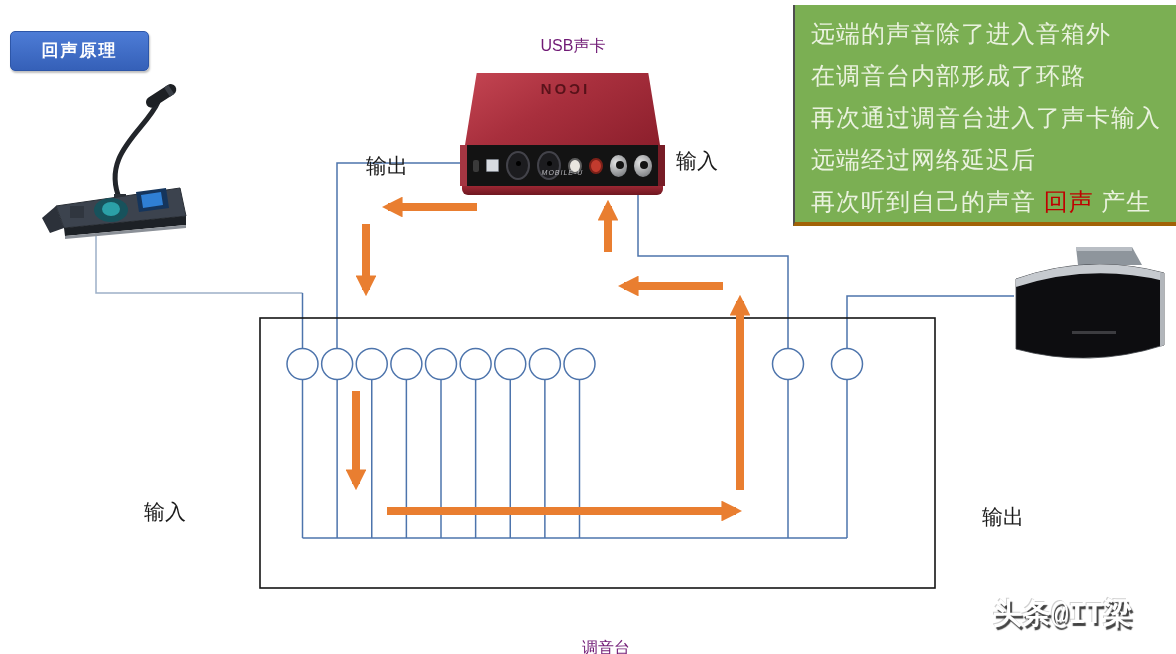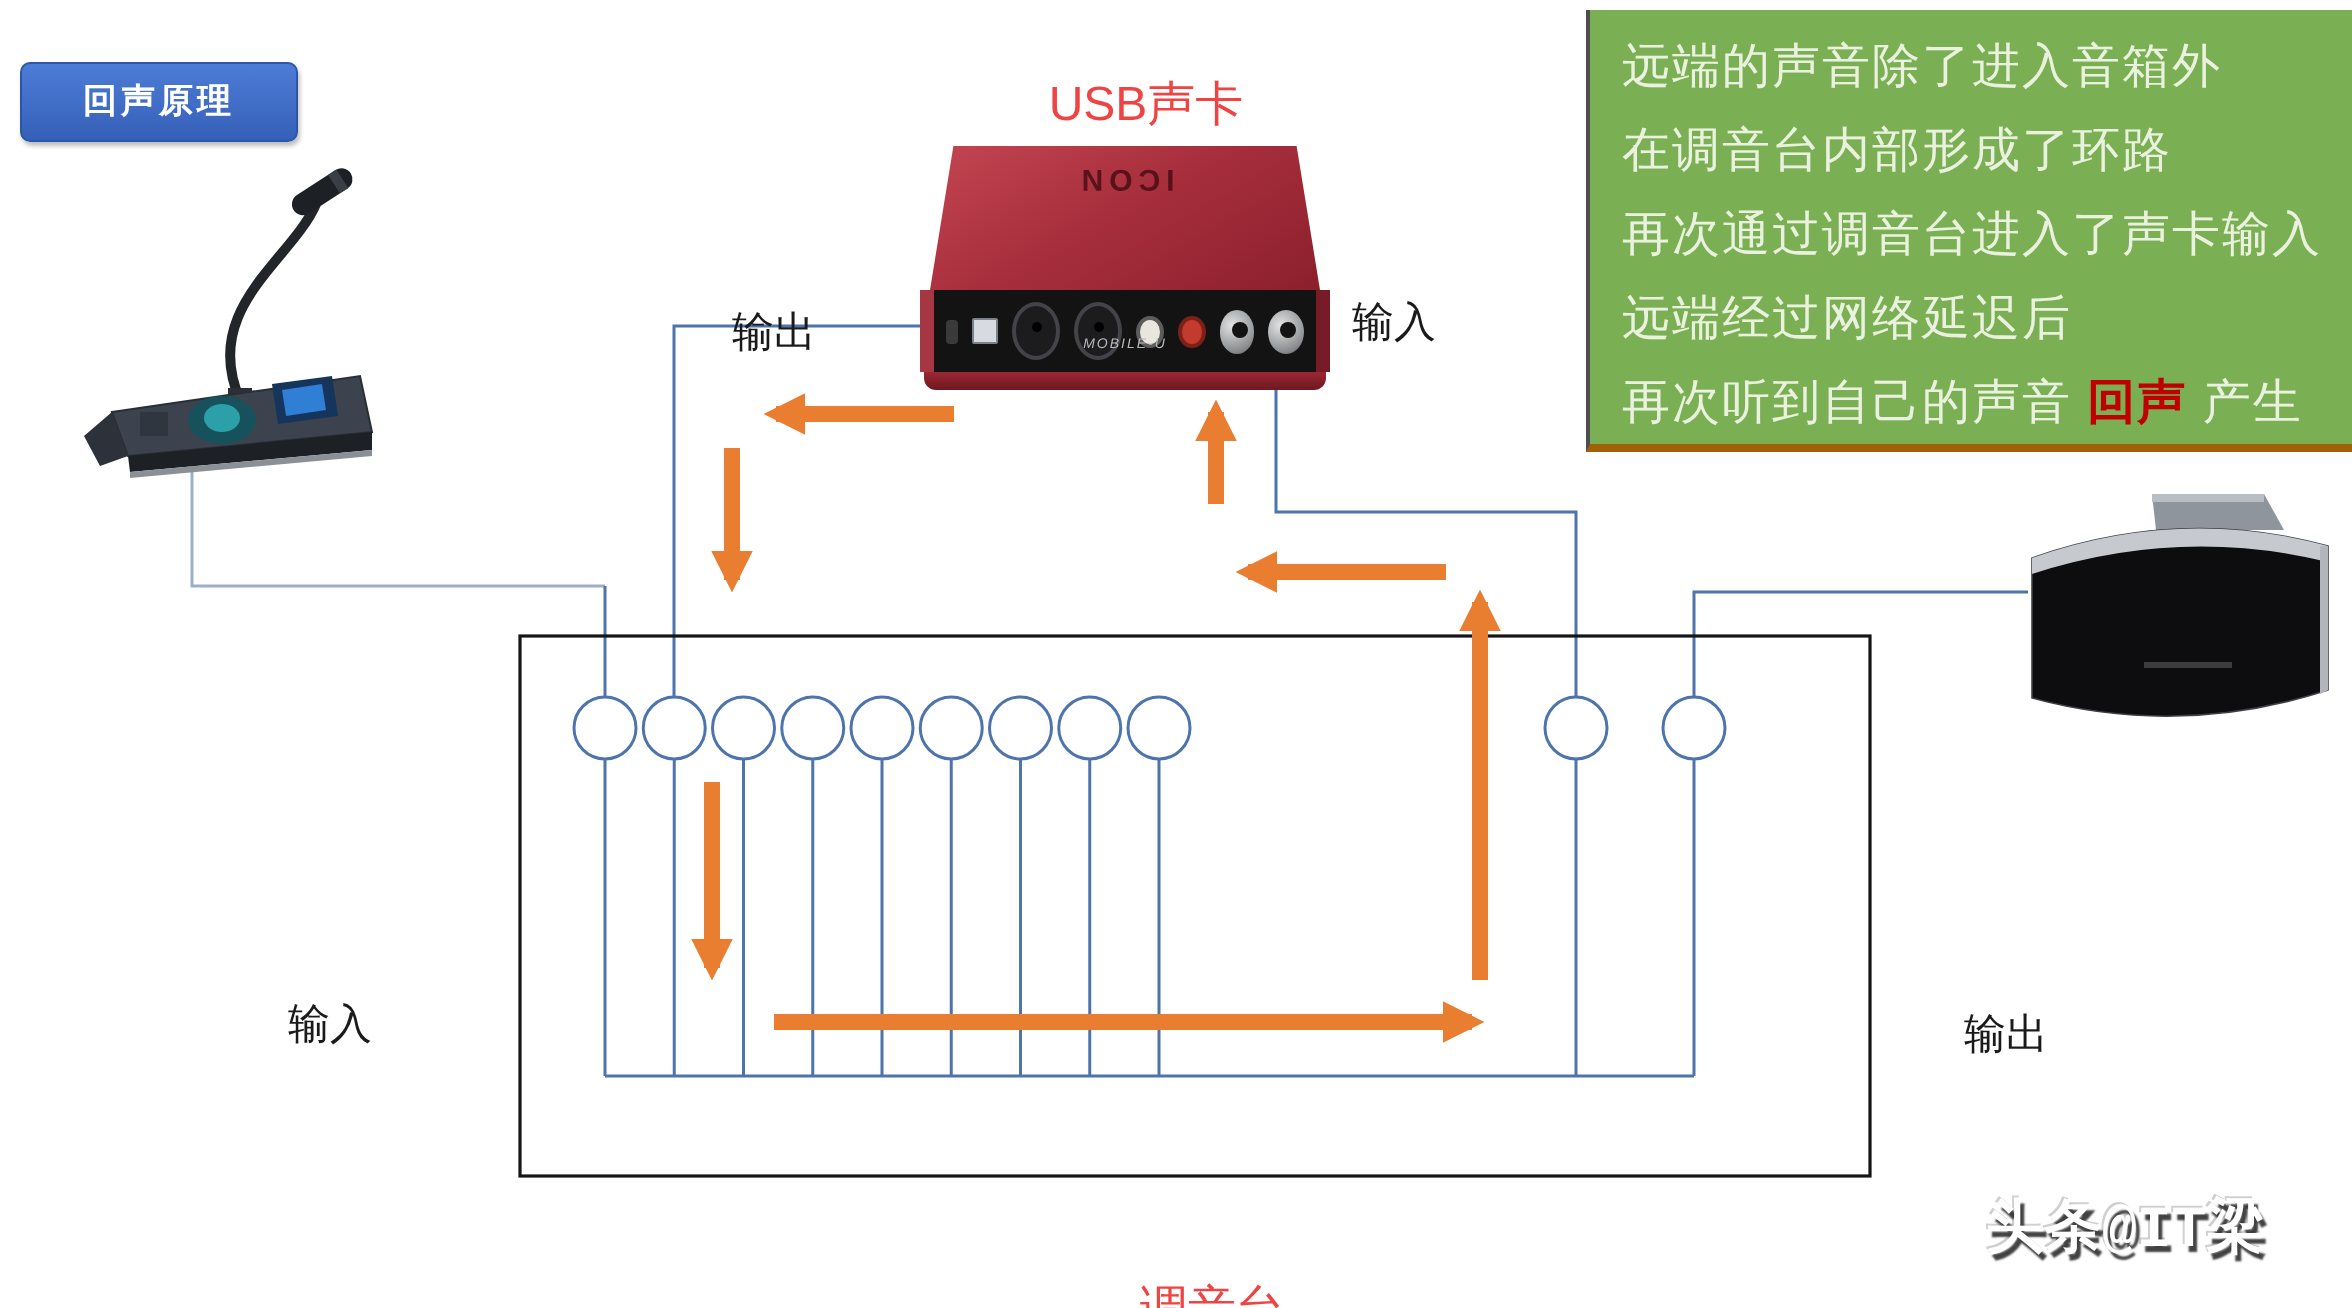--- a/index.html
+++ b/index.html
@@ -6,28 +6,28 @@
   #canvas{position:relative;width:1176px;height:654px;background:#ffffff;overflow:hidden;
           font-family:"Liberation Sans",sans-serif;}
   .abs{position:absolute;}
 
   
   .badge{left:10px;top:31px;width:137px;height:38px;line-height:38px;text-align:center;
          background:linear-gradient(#4d7cd6,#3560b8);border:1px solid #2d56a8;border-radius:5px;
          color:#fff;font-size:17px;font-weight:bold;letter-spacing:2px;
          box-shadow:1px 2px 2px rgba(0,0,0,0.25);}
   .diagram-label{color:#1a1a1a;font-size:21px;white-space:nowrap;margin-top:21px;}
-  .title-label{color:#ef4444;font-size:24px;white-space:nowrap;}
+  .title-label{color:#701a75;font-size:16px;white-space:nowrap;}
 
   
   .note{left:793px;top:5px;width:451px;height:221px;background:#7BAF53;
         border-left:2px solid #4e4e4e;border-bottom:4px solid #a16207;box-sizing:border-box;
         padding:8px 0 0 16px;}
   .note-line{color:#EAF2DF;font-size:24px;line-height:42px;white-space:nowrap;letter-spacing:1px;}
-  .note-hl{color:#C00000;font-weight:bold;}
+  .note-hl{color:#C00000;font-weight:normal;}
 
   
   .watermark{left:993px;top:594px;font-size:29px;font-weight:bold;color:#ffffff;white-space:nowrap;
              text-shadow:2px 3px 1px rgba(45,45,45,0.9), -1px -1px 0 rgba(120,120,120,0.35);font-family:Liberation Mono, monospace;}
 
   
   .soundcard{left:460px;top:73px;width:205px;height:122px;}
   .sc-top{position:absolute;left:5px;right:5px;top:0;height:72px;
           clip-path:polygon(6% 0,94% 0,100% 100%,0 100%);
           background:linear-gradient(150deg,#c44552 0%,#a82f3d 45%,#8c1f2c 100%);}

